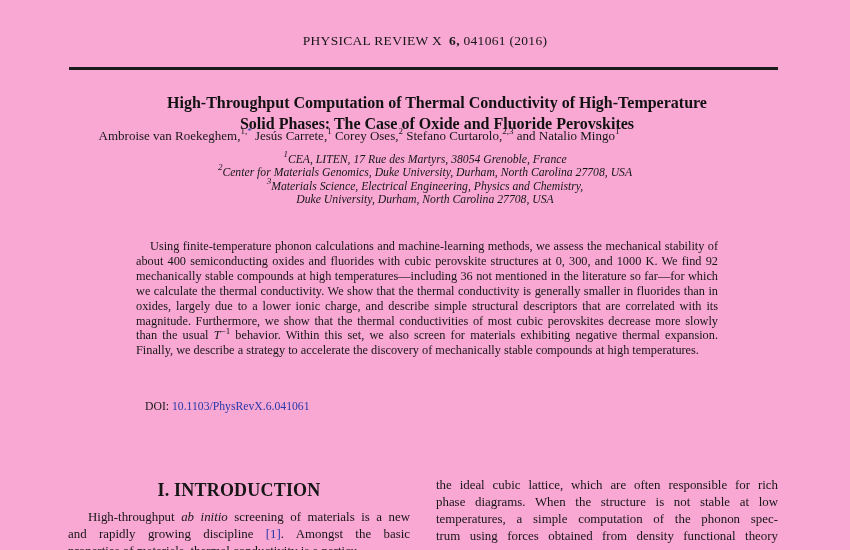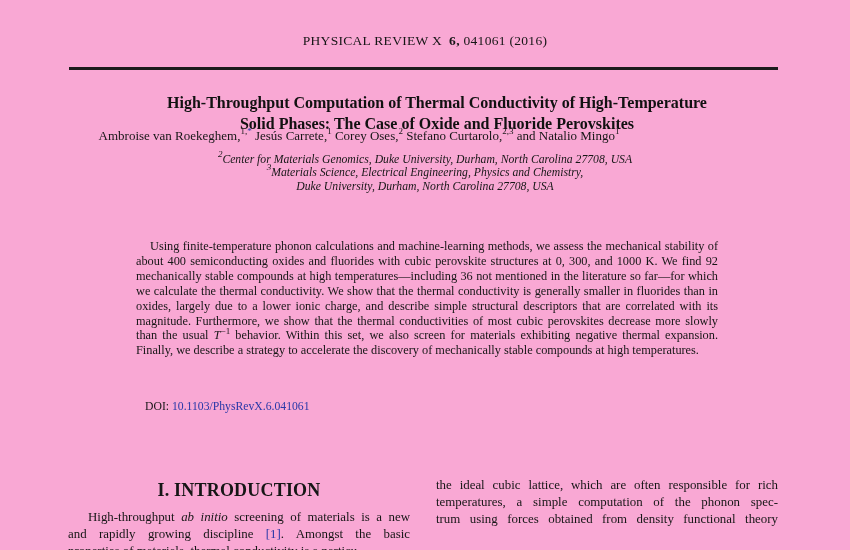--- a/index.html
+++ b/index.html
@@ -161,37 +161,39 @@
 
   <div class="authors">
     <span><span>Ambroise van Roekeghem,</span><sup class="ss"><span>1,</span><span class="link">*</span></sup></span>
     <span><span>Jesús Carrete,</span><sup class="ss">1</sup></span>
     <span><span>Corey Oses,</span><sup class="ss">2</sup></span>
     <span><span>Stefano Curtarolo,</span><sup class="ss">2,3</sup></span>
     <span><span>and Natalio Mingo</span><sup class="ss">1</sup></span>
   </div>
 
   <div class="affiliations">
+    <div><sup class="ss">1</sup><span>CEA, LITEN, 17 Rue des Martyrs, 38054 Grenoble, France</span></div>
     <div><sup class="ss">2</sup><span>Center for Materials Genomics, Duke University, Durham, North Carolina 27708, USA</span></div>
     <div><sup class="ss">3</sup><span>Materials Science, Electrical Engineering, Physics and Chemistry,</span></div>
     <div><span>Duke University, Durham, North Carolina 27708, USA</span></div>
   </div>
 
   <div class="abstract"><span>Using finite-temperature phonon calculations and machine-learning methods, we assess the mechanical stability of about 400 semiconducting oxides and fluorides with cubic perovskite structures at 0, 300, and 1000 K. We find 92 mechanically stable compounds at high temperatures—including 36 not mentioned in the literature so far—for which we calculate the thermal conductivity. We show that the thermal conductivity is generally smaller in fluorides than in oxides, largely due to a lower ionic charge, and describe simple structural descriptors that are correlated with its magnitude. Furthermore, we show that the thermal conductivities of most cubic perovskites decrease more slowly than the usual </span><i>T</i><sup>−1</sup><span> behavior. Within this set, we also screen for materials exhibiting negative thermal expansion. Finally, we describe a strategy to accelerate the discovery of mechanically stable compounds at high temperatures.</span></div>
 
   <div class="doi-line"><span>DOI:</span> <span class="link">10.1103/PhysRevX.6.041061</span></div>
 
 
   <div class="columns">
     <div class="col">
       <div class="sec-heading">I. INTRODUCTION</div>
       <div class="pline jline indent"><span>High-throughput </span><i>ab initio</i><span> screening of materials is a new</span></div>
       <div class="pline jline"><span>and rapidly growing discipline </span><span class="link">[1]</span><span>. Amongst the basic</span></div>
       <div class="pline">properties of materials, thermal conductivity is a particu-</div>
     </div>
     <div class="col">
       <div class="pline jline">the ideal cubic lattice, which are often responsible for rich</div>
+      <div class="pline jline">phase diagrams. When the structure is not stable at low</div>
       <div class="pline jline">temperatures, a simple computation of the phonon spec-</div>
       <div class="pline jline">trum using forces obtained from density functional theory</div>
     </div>
   </div>
 
 </div>
 
 </body></html>

